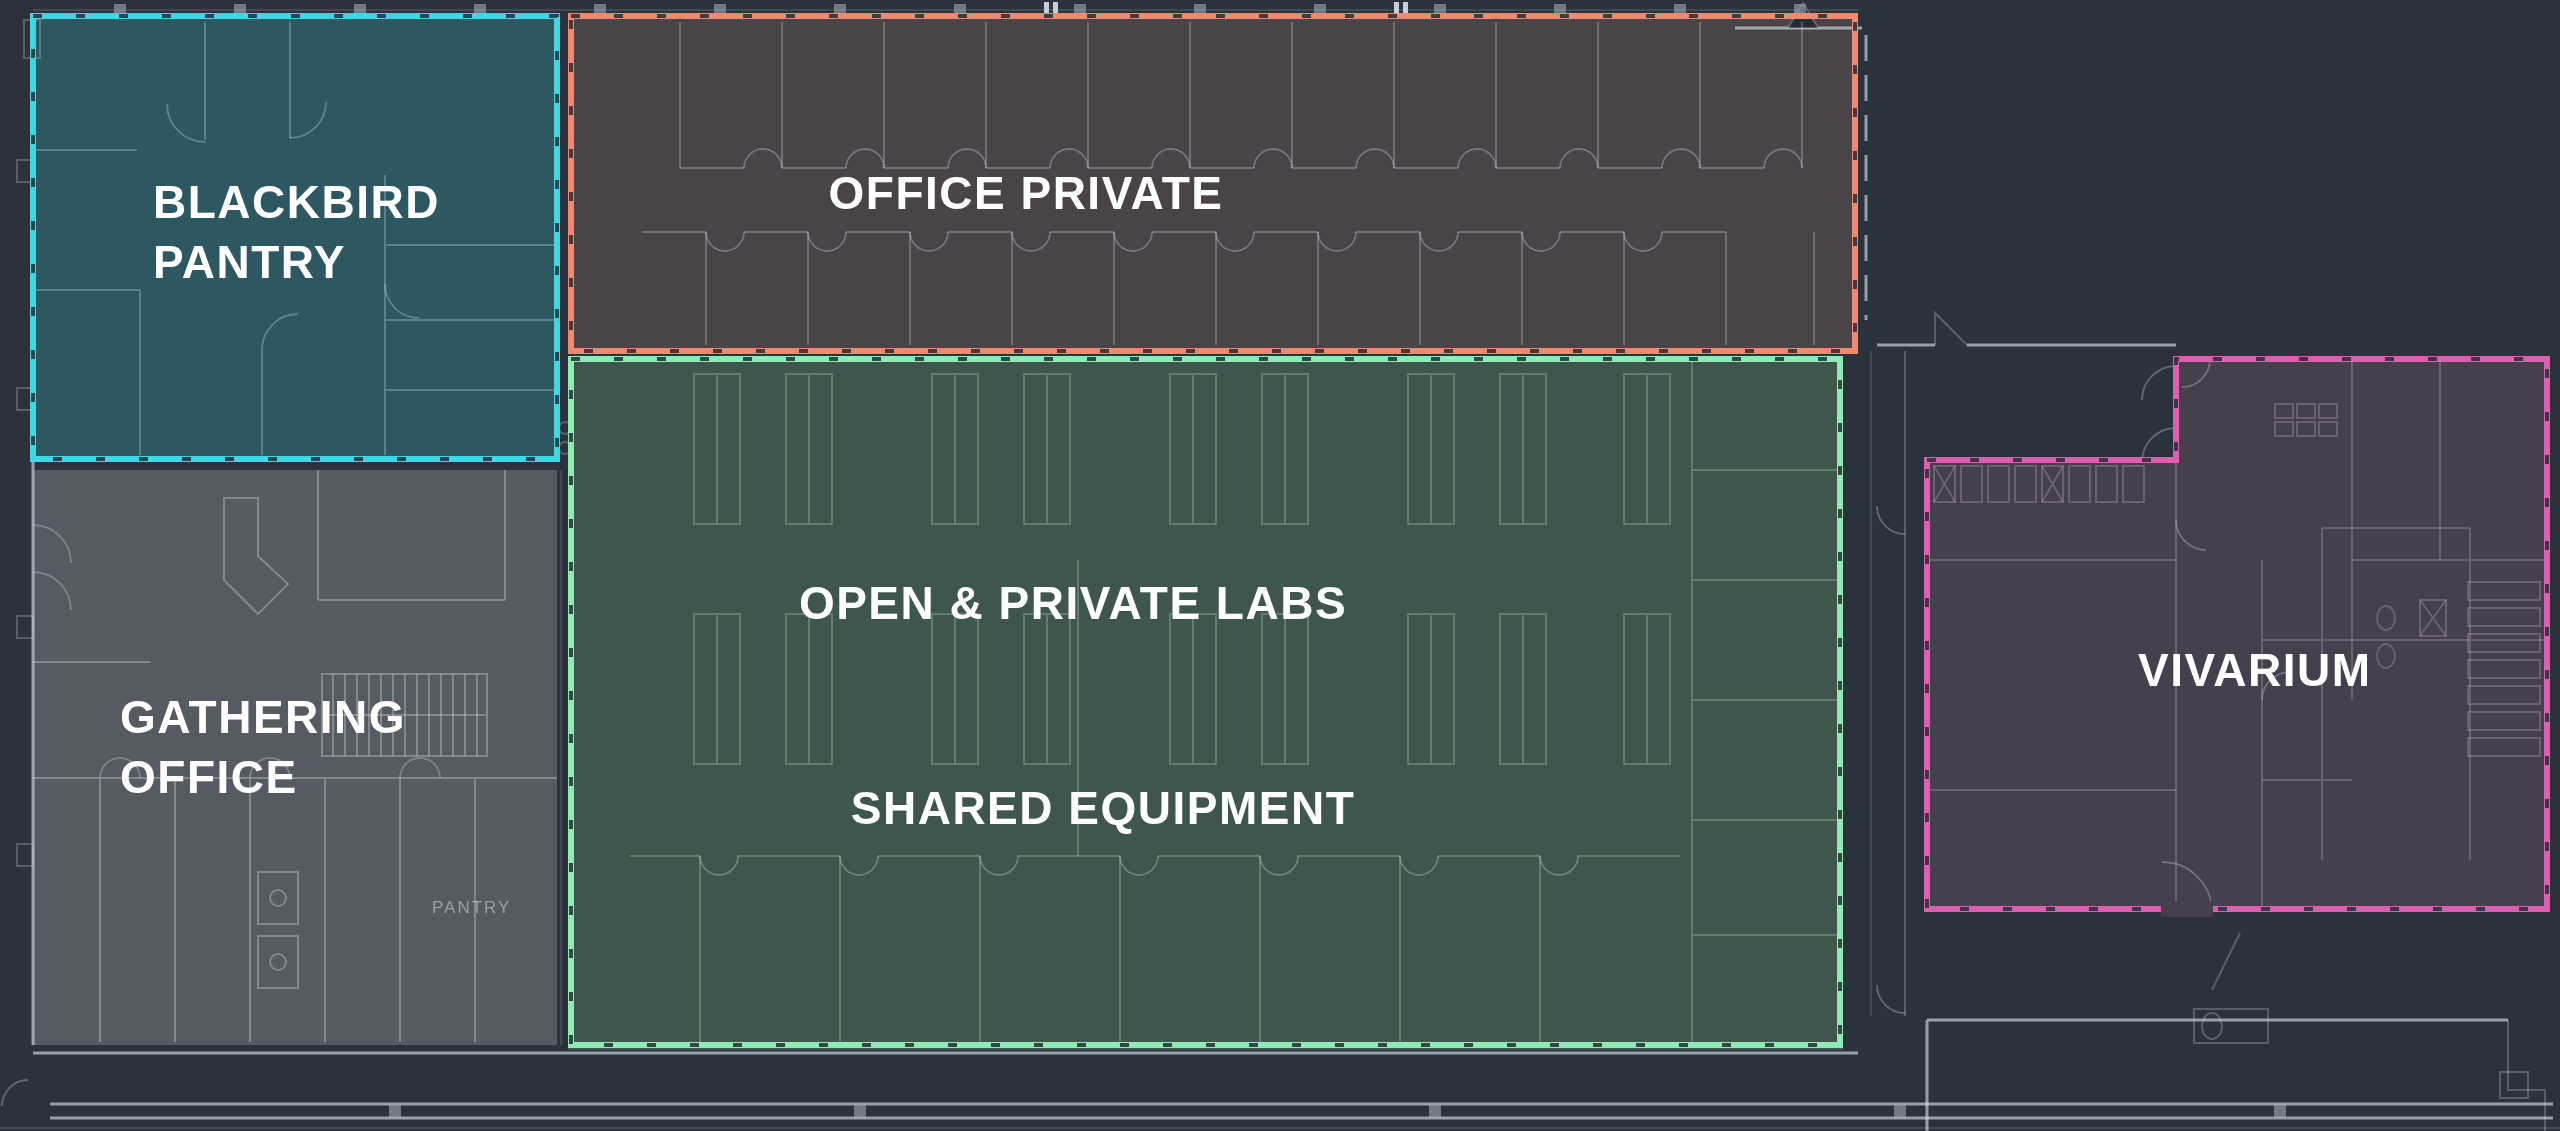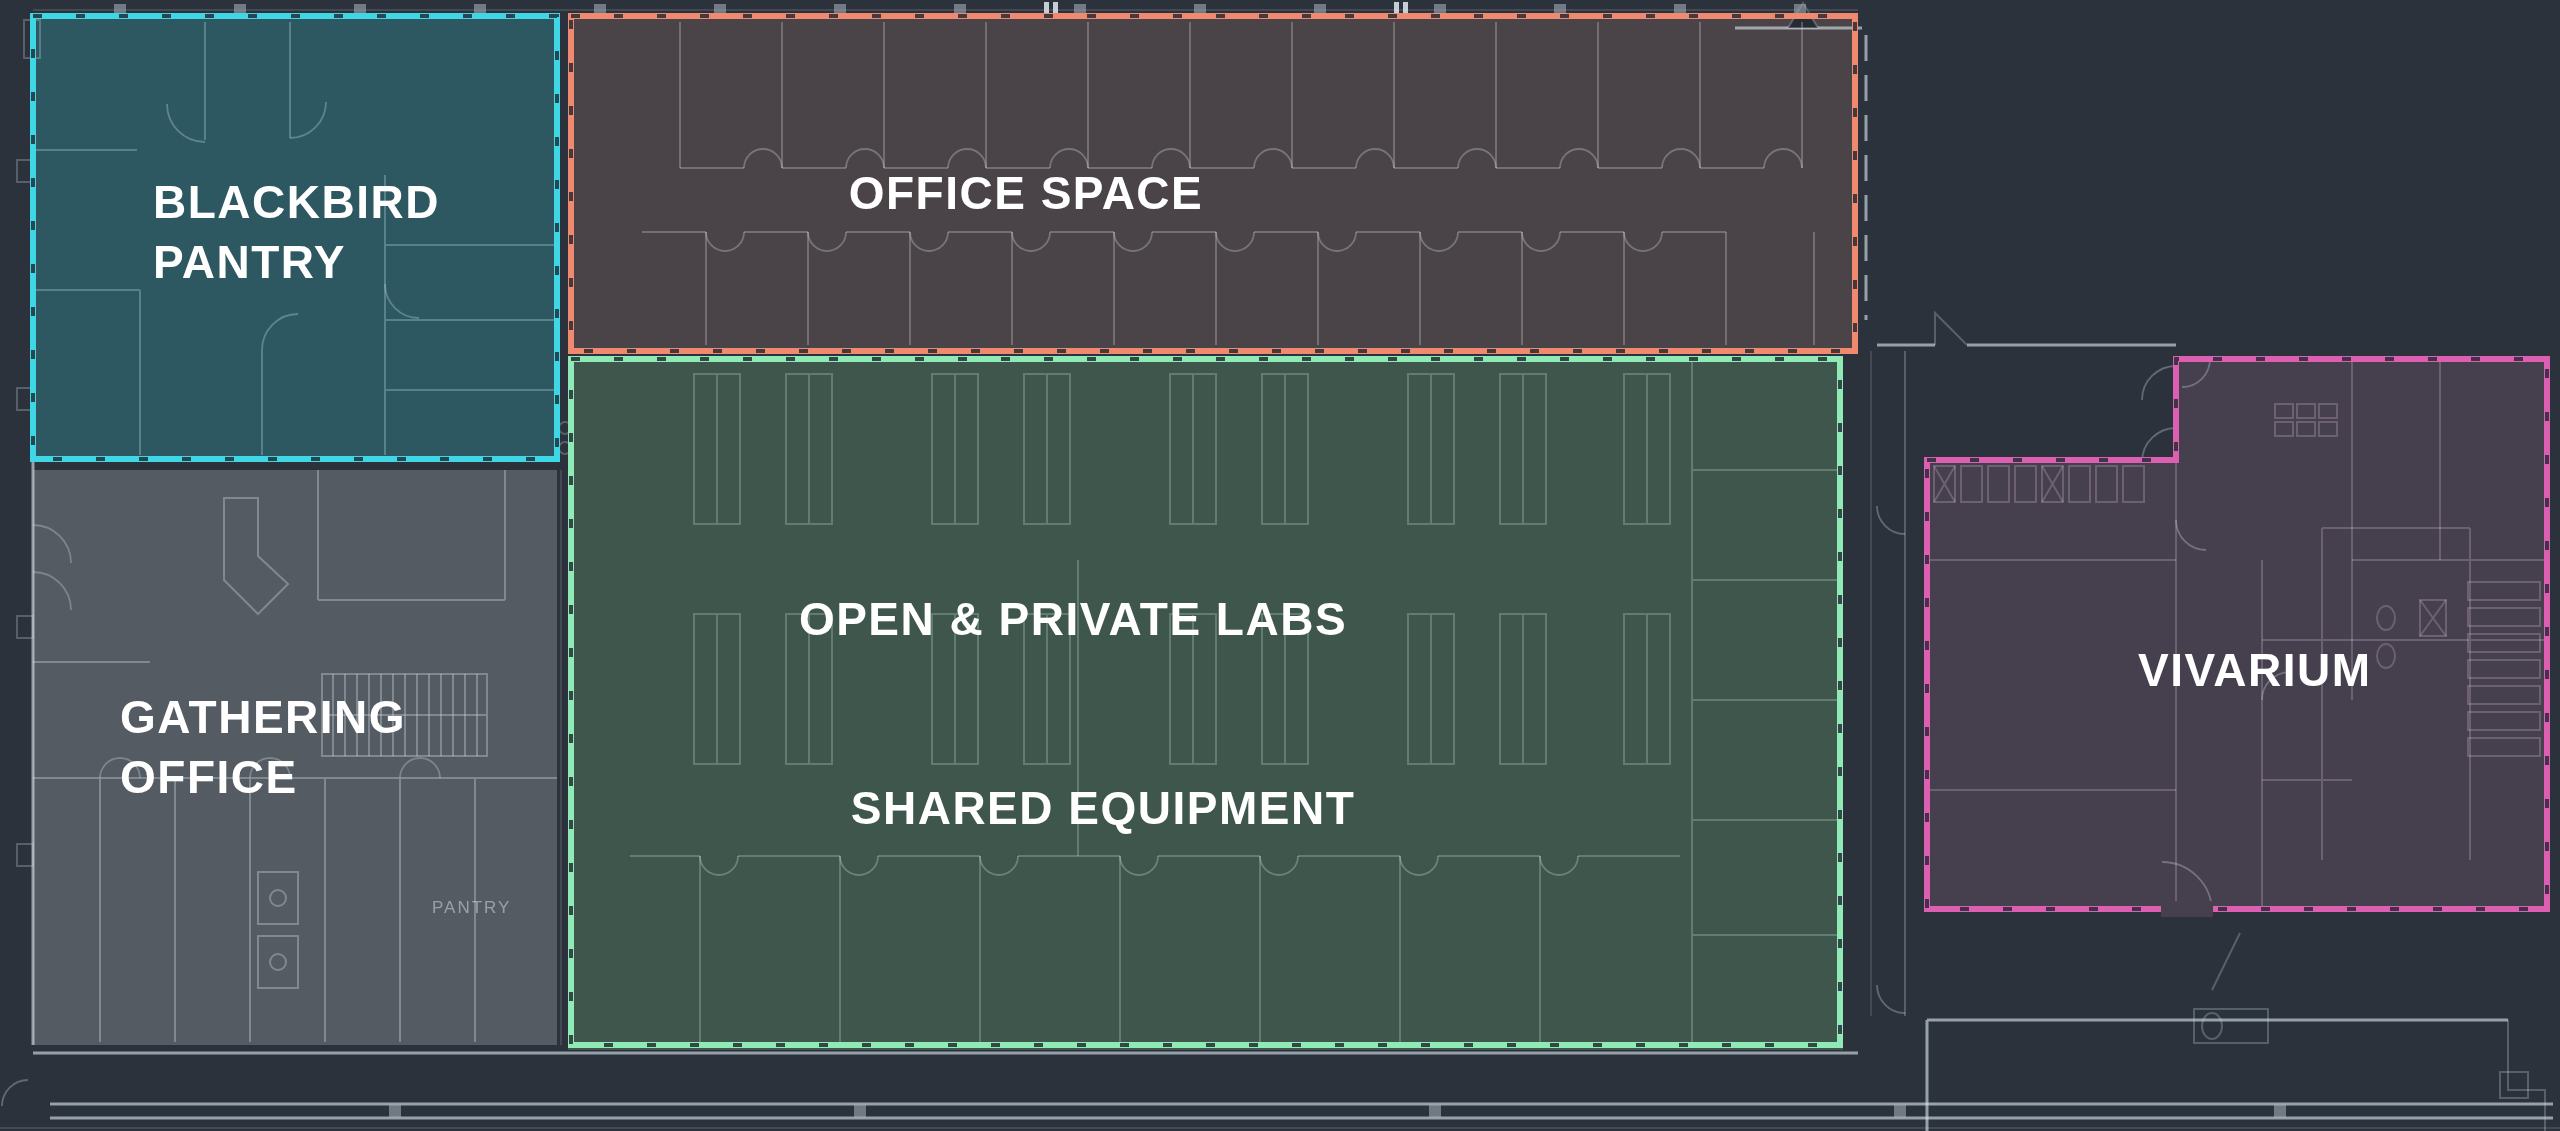--- a/index.html
+++ b/index.html
@@ -218,24 +218,24 @@
     <rect x="2161" y="901" width="52" height="16" fill="#463f4e"></rect>
   </g>
 </svg>
 
   <div class="zlabel" style="left:153px;top:172px;">
     <div>BLACKBIRD</div>
     <div>PANTRY</div>
   </div>
 
   <div class="zlabel centered" style="left:1026px;top:163px;">
-    <div>OFFICE SPACE</div>
-  </div>
-
-  <div class="zlabel centered" style="left:1073px;top:573px;margin-top:16px;">
+    <div>OFFICE PRIVATE</div>
+  </div>
+
+  <div class="zlabel centered" style="left:1073px;top:573px;">
     <div>OPEN &amp; PRIVATE LABS</div>
   </div>
 
   <div class="zlabel centered" style="left:1103px;top:778px;text-align:right;">
     <div>SHARED EQUIPMENT</div>
   </div>
 
   <div class="zlabel" style="left:120px;top:666px;margin-top:21px;">
     <div>GATHERING</div>
     <div>OFFICE</div>

